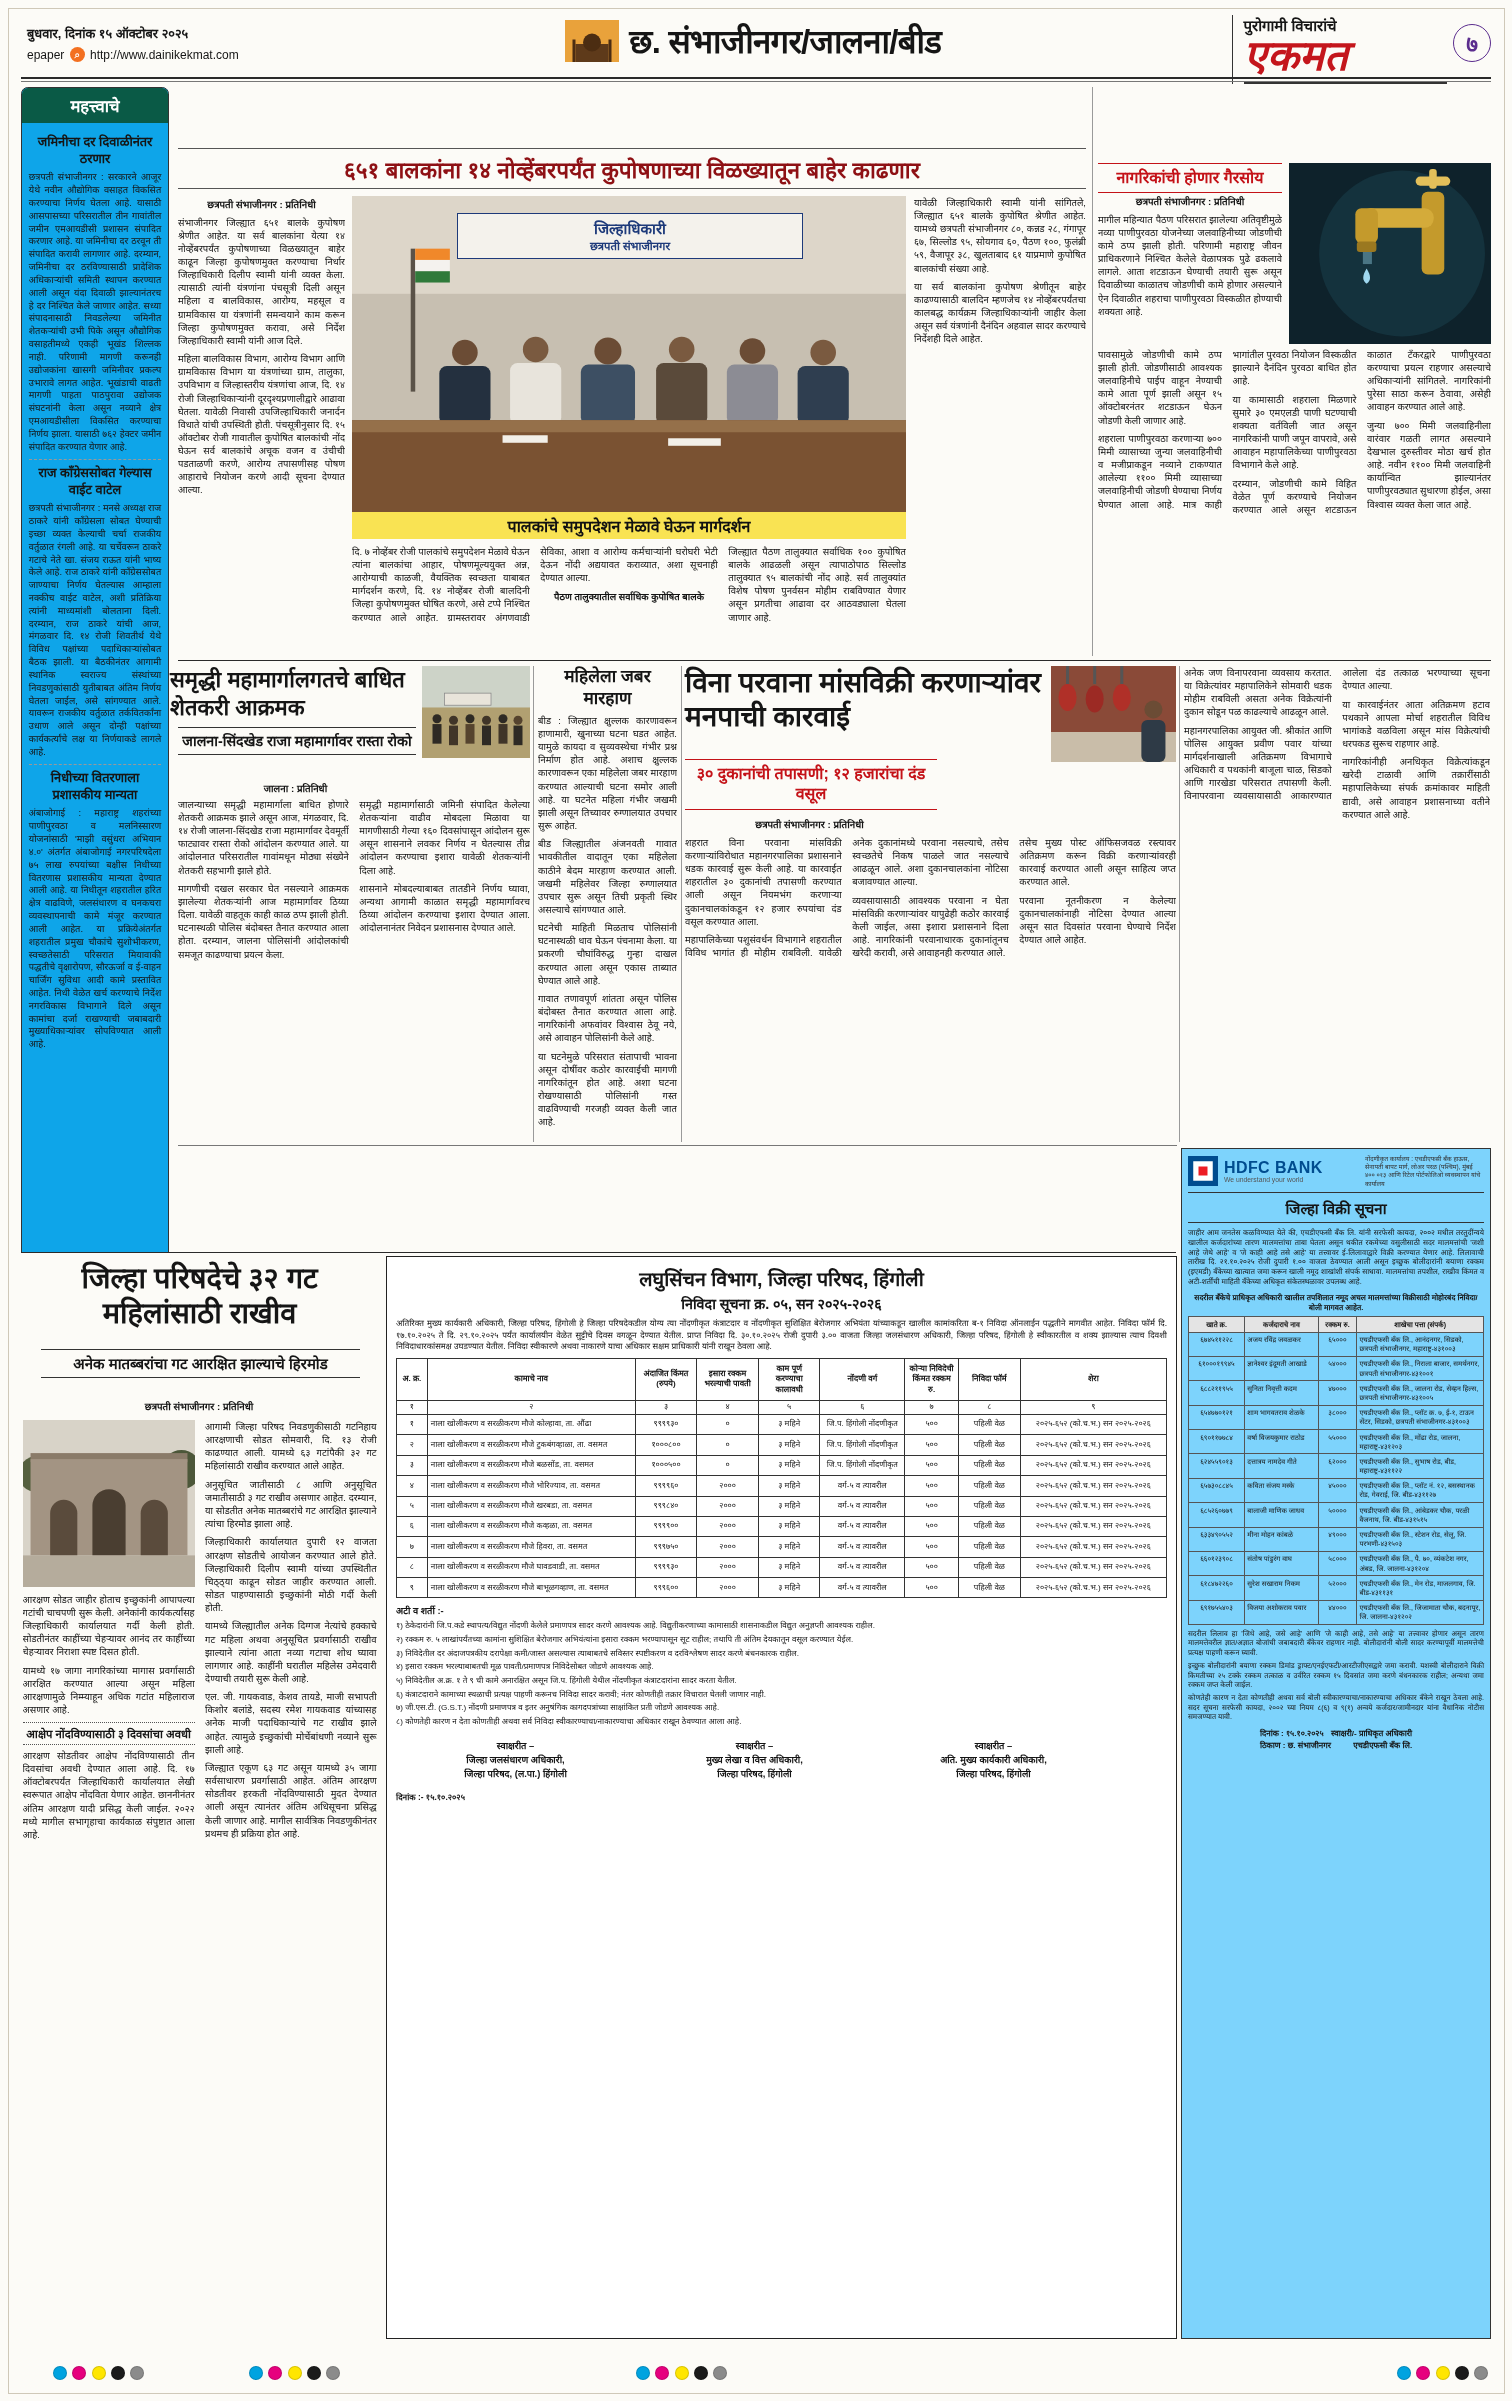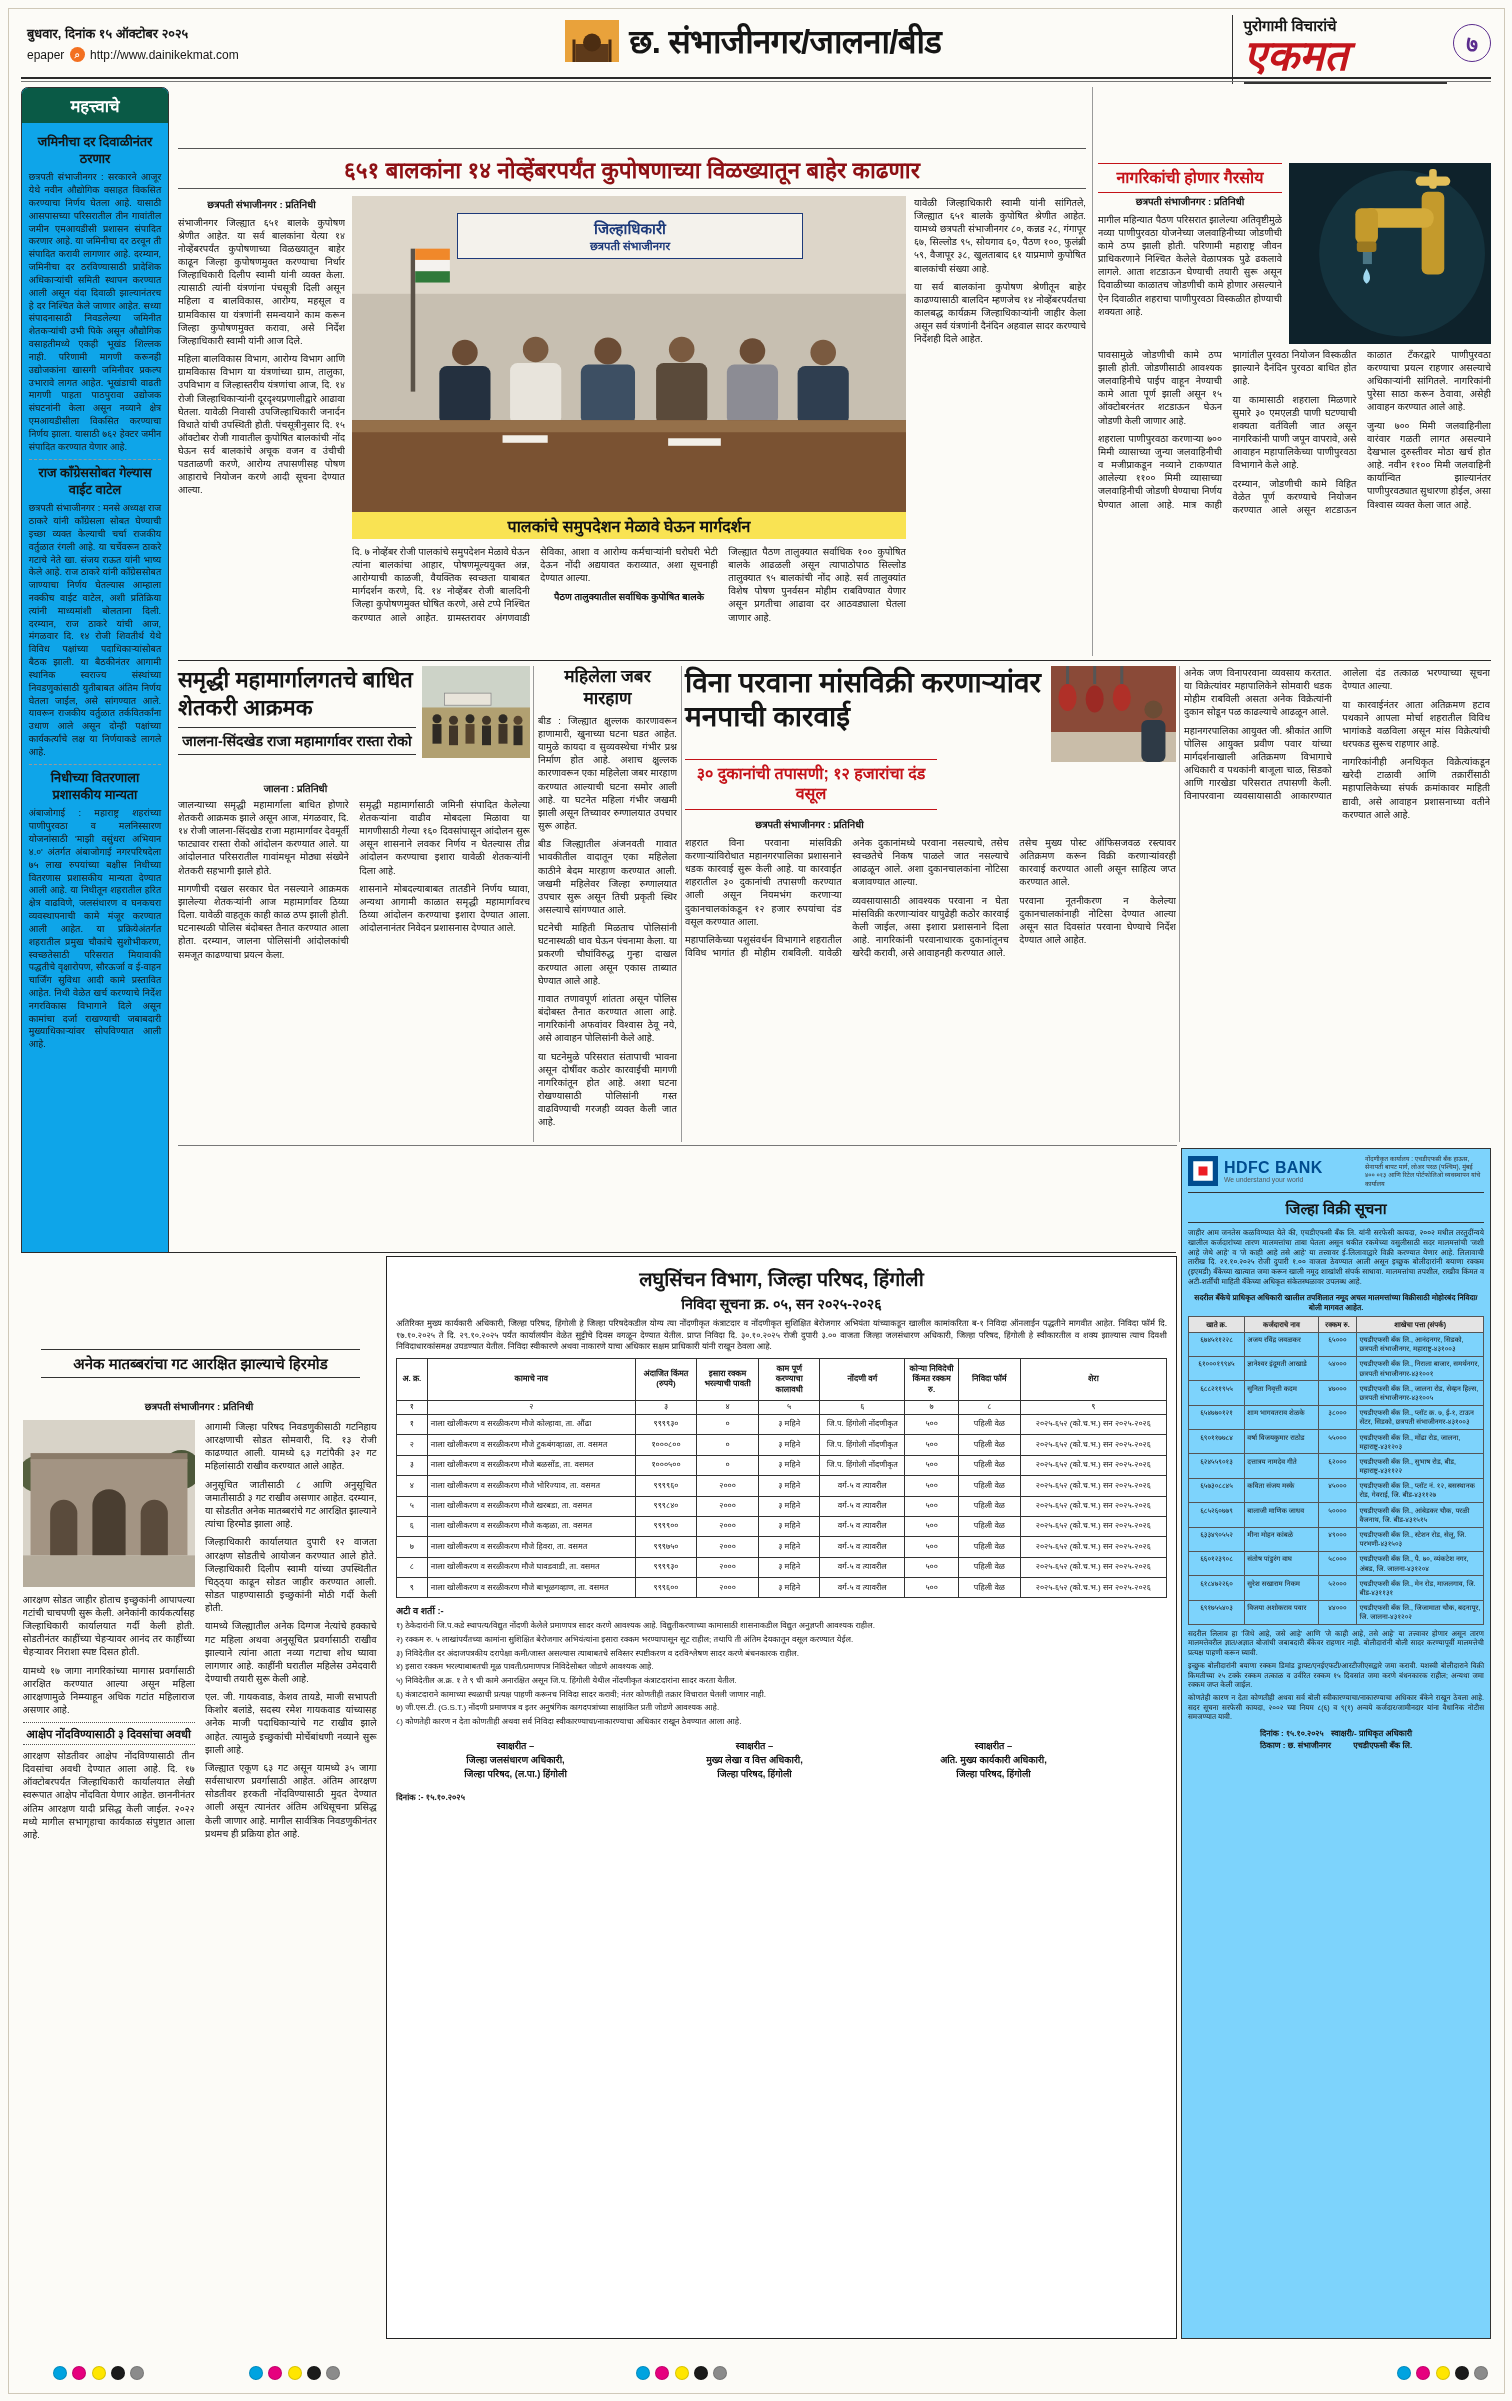--- a/index.html
+++ b/index.html
@@ -239,21 +239,21 @@
       <p>दरम्यान, जोडणीची कामे विहित वेळेत पूर्ण करण्याचे नियोजन करण्यात आले असून शटडाऊन काळात टँकरद्वारे पाणीपुरवठा करण्याचा प्रयत्न राहणार असल्याचे अधिकाऱ्यांनी सांगितले. नागरिकांनी पुरेसा साठा करून ठेवावा, असेही आवाहन करण्यात आले आहे.</p>
       <p>जुन्या ७०० मिमी जलवाहिनीला वारंवार गळती लागत असल्याने देखभाल दुरुस्तीवर मोठा खर्च होत आहे. नवीन ११०० मिमी जलवाहिनी कार्यान्वित झाल्यानंतर पाणीपुरवठ्यात सुधारणा होईल, असा विश्वास व्यक्त केला जात आहे.</p>
     </div>
 
   <div class="hline" style="left:178px;top:660px;width:1313px;height:1.1px;"></div>
   <div class="vline" style="left:533px;top:666px;height:476px;"></div>
   <div class="vline" style="left:681px;top:666px;height:476px;"></div>
   <div class="vline" style="left:1179px;top:666px;height:476px;"></div>
   <div class="hline" style="left:178px;top:1145px;width:999px;height:0.8px;background:#777;"></div>
 
-  <div class="abs" style="left:178px;top:666px;width:235px;font-size:22px;font-weight:bold;line-height:1.25;">समृद्धी महामार्गालगतचे बाधित शेतकरी आक्रमक</div>
+  <div class="abs" style="left:170px;top:666px;width:235px;font-size:22px;font-weight:bold;line-height:1.25;">समृद्धी महामार्गालगतचे बाधित शेतकरी आक्रमक</div>
   <div class="ph" style="left:422px;top:666px;width:108px;height:92px;">
     <svg viewBox="0 0 144 122" preserveAspectRatio="none">
       <rect width="144" height="122" fill="#cdd3c8"></rect>
       <rect y="55" width="144" height="67" fill="#b1a071"></rect>
       <rect x="30" y="36" width="62" height="16" fill="#e8e4da" stroke="#888"></rect>
       <circle cx="20" cy="70" r="6" fill="#2e2a24"></circle>
         <rect x="14" y="77" width="12" height="26" fill="#2e2a24"></rect>
       <circle cx="42" cy="72" r="6" fill="#403528"></circle>
         <rect x="36" y="79" width="12" height="26" fill="#403528"></rect>
       <circle cx="64" cy="70" r="6" fill="#2e2a24"></circle>
@@ -313,20 +313,21 @@
     </div>
   <div class="abs body-txt cols2" style="left:1184px;top:666px;width:306px;height:474px;overflow:hidden;">
 
   <p>अनेक जण विनापरवाना व्यवसाय करतात. या विक्रेत्यांवर महापालिकेने सोमवारी धडक मोहीम राबविली असता अनेक विक्रेत्यांनी दुकान सोडून पळ काढल्याचे आढळून आले.</p>
       <p>महानगरपालिका आयुक्त जी. श्रीकांत आणि पोलिस आयुक्त प्रवीण पवार यांच्या मार्गदर्शनाखाली अतिक्रमण विभागाचे अधिकारी व पथकांनी बाजूला चाळ, सिडको आणि गारखेडा परिसरात तपासणी केली. विनापरवाना व्यवसायासाठी आकारण्यात आलेला दंड तत्काळ भरण्याच्या सूचना देण्यात आल्या.</p>
       <p>या कारवाईनंतर आता अतिक्रमण हटाव पथकाने आपला मोर्चा शहरातील विविध भागांकडे वळविला असून मांस विक्रेत्यांची धरपकड सुरूच राहणार आहे.</p>
       <p>नागरिकांनीही अनधिकृत विक्रेत्यांकडून खरेदी टाळावी आणि तक्रारींसाठी महापालिकेच्या संपर्क क्रमांकावर माहिती द्यावी, असे आवाहन प्रशासनाच्या वतीने करण्यात आले आहे.</p>
     </div>
 
   <div class="hline" style="left:21px;top:1252px;width:1155px;height:1.1px;"></div>
+  <div class="abs" style="left:22.6px;top:1261px;width:354px;font-size:29px;font-weight:bold;line-height:1.2;text-align:center;">जिल्हा परिषदेचे ३२ गट महिलांसाठी राखीव</div>
   <div class="abs kbox dark" style="left:41px;top:1349px;width:316px;font-size:15px;">अनेक मातब्बरांचा गट आरक्षित झाल्याचे हिरमोड</div>
   <div class="abs dateline" style="left:41px;top:1398px;width:316px;">छत्रपती संभाजीनगर : प्रतिनिधी</div>
   <div class="abs" style="left:22.6px;top:1420px;width:354px;height:917px;overflow:hidden;display:flex;gap:10.5px;">
     <div style="width:172px;">
       <div class="ph" style="position:relative;width:172px;height:167px;margin-bottom:6px;">
         <svg viewBox="0 0 228 222" preserveAspectRatio="none">
           <rect width="228" height="222" fill="#d8d3c8"></rect>
           <circle cx="18" cy="72" r="24" fill="#55603f"></circle>
           <circle cx="210" cy="66" r="26" fill="#4c5739"></circle>
           <rect x="10" y="44" width="208" height="12" fill="#8a7b69"></rect>

